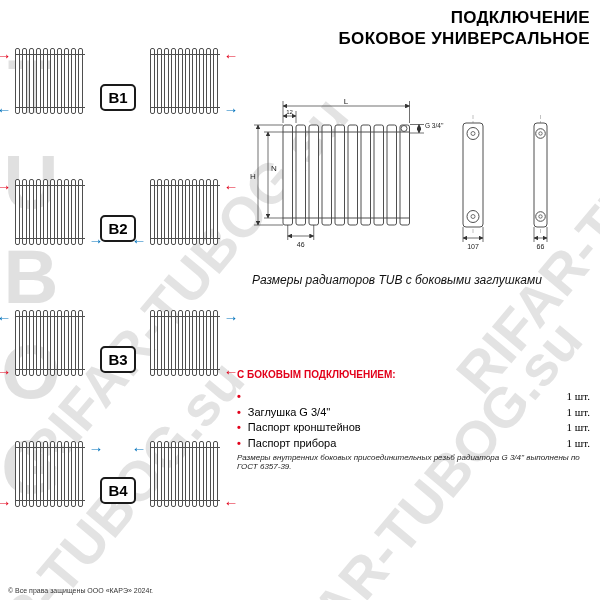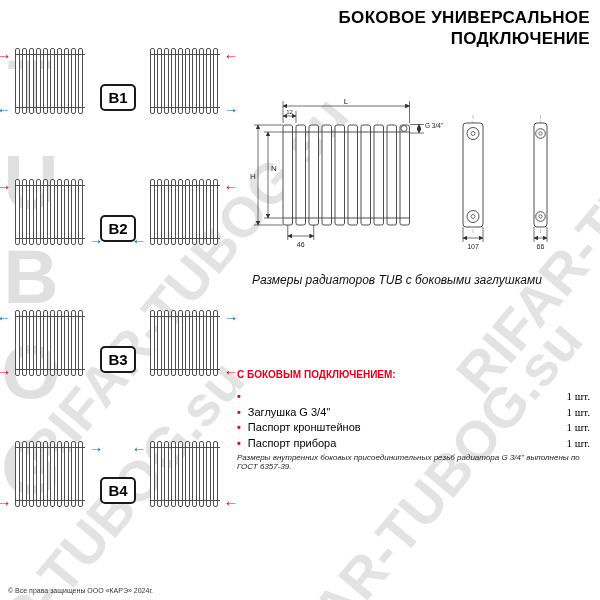--- a/index.html
+++ b/index.html
@@ -53,22 +53,22 @@
 
 <div class="wm wm1">TUBOG</div>
 <div class="wm wm2">RIFAR-TUBOG.su</div>
 <div class="wm wm3">RIFAR-TUBOG.su</div>
 <div class="wm wm4">RIFAR-TUBOG.su</div>
 <div class="wm wm5">RIFAR-TUBOG.su</div>
 
 <div id="page">
 
   <div class="title">
+    <div>ПОДКЛЮЧЕНИЕ</div>
     <div>БОКОВОЕ УНИВЕРСАЛЬНОЕ</div>
-    <div>ПОДКЛЮЧЕНИЕ</div>
   </div>
 
   <div id="schemes">
       <div class="scheme-row" style="top: 0px;">
         <div class="rad pos-left">
           <div class="sec" style="left: 0px;"></div>
           <div class="sec" style="left: 7px;"></div>
           <div class="sec" style="left: 14px;"></div>
           <div class="sec" style="left: 21px;"></div>
           <div class="sec" style="left: 28px;"></div>

